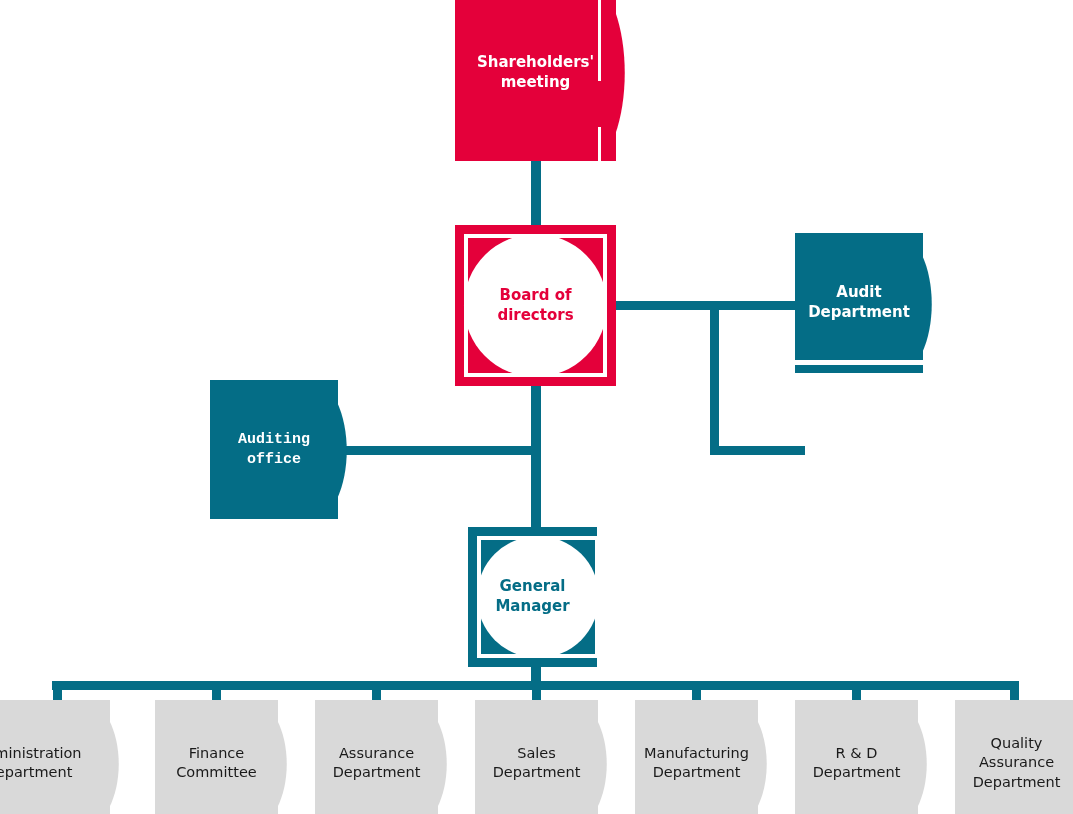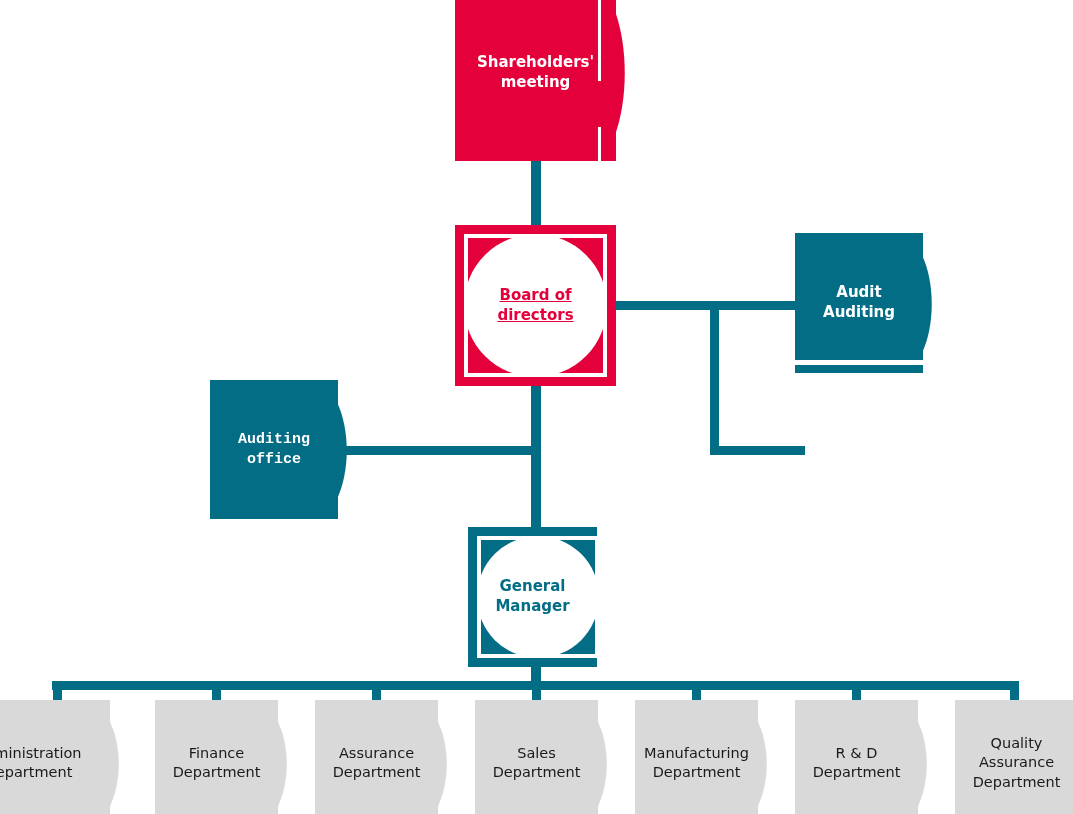--- a/index.html
+++ b/index.html
@@ -88,21 +88,21 @@
 
   
   .conn {
     position: absolute;
     background: #046d86;
     z-index: 0;
   }
 
   
   .t-white { color: #ffffff; font-weight: bold; font-size: 15px; }
-  .t-red   { color: #e4003a; font-weight: bold; font-size: 15px; text-decoration: underline; }
+  .t-red   { color: #e4003a; font-weight: bold; font-size: 15px; }
   .t-teal  { color: #046d86; font-weight: bold; font-size: 15px; }
   .t-dark  { color: #1a1a1a; font-weight: normal; font-size: 14.5px; }
 </style>
 </head>
 <body>
 
 <div id="chart-root">
 
   <div class="conn" style="left:531px; top:160px; width:10px; height:72px;"></div>
 
@@ -149,21 +149,21 @@
 directors</div>
   </div>
 
   <div class="node box-solid" style="left:795px; top:233px; width:128px; height:140px;">
     <div class="fill" style="background:#046d86;"></div>
     <svg class="curl" viewBox="0 0 15 140" preserveAspectRatio="none">
       <path d="M0,22 C13,50 13,92 0,120 L0,22 Z" fill="#046d86"></path>
     </svg>
     <div class="fold-h" style="left:0px; bottom:8px; width:128px;"></div>
     <div class="label t-white">Audit
-Auditing</div>
+Department</div>
   </div>
 
 
   <div class="node box-solid" style="left:210px; top:380px; width:128px; height:139px;font-family:Liberation Mono, monospace;">
     <div class="fill" style="background:#046d86;"></div>
     <svg class="curl" viewBox="0 0 15 139" preserveAspectRatio="none">
       <path d="M0,22 C13,50 13,91 0,119 L0,22 Z" fill="#046d86"></path>
     </svg>
     <div class="label t-white">Auditing office</div>
   </div>
@@ -187,21 +187,21 @@
     <div class="label t-dark">Administration
 Department</div>
   </div>
 
   <div class="node box-solid" style="left:155px; top:700px; width:123px; height:126px;">
     <div class="fill" style="background:#d9d9d9;"></div>
     <svg class="curl" viewBox="0 0 15 126" preserveAspectRatio="none">
       <path d="M0,20 C13,45 13,83 0,108 L0,20 Z" fill="#d9d9d9"></path>
     </svg>
     <div class="label t-dark">Finance
-Department</div>
+Committee</div>
   </div>
 
   <div class="node box-solid" style="left:315px; top:700px; width:123px; height:126px;">
     <div class="fill" style="background:#d9d9d9;"></div>
     <svg class="curl" viewBox="0 0 15 126" preserveAspectRatio="none">
       <path d="M0,20 C13,45 13,83 0,108 L0,20 Z" fill="#d9d9d9"></path>
     </svg>
     <div class="label t-dark">Assurance
 Department</div>
   </div>

